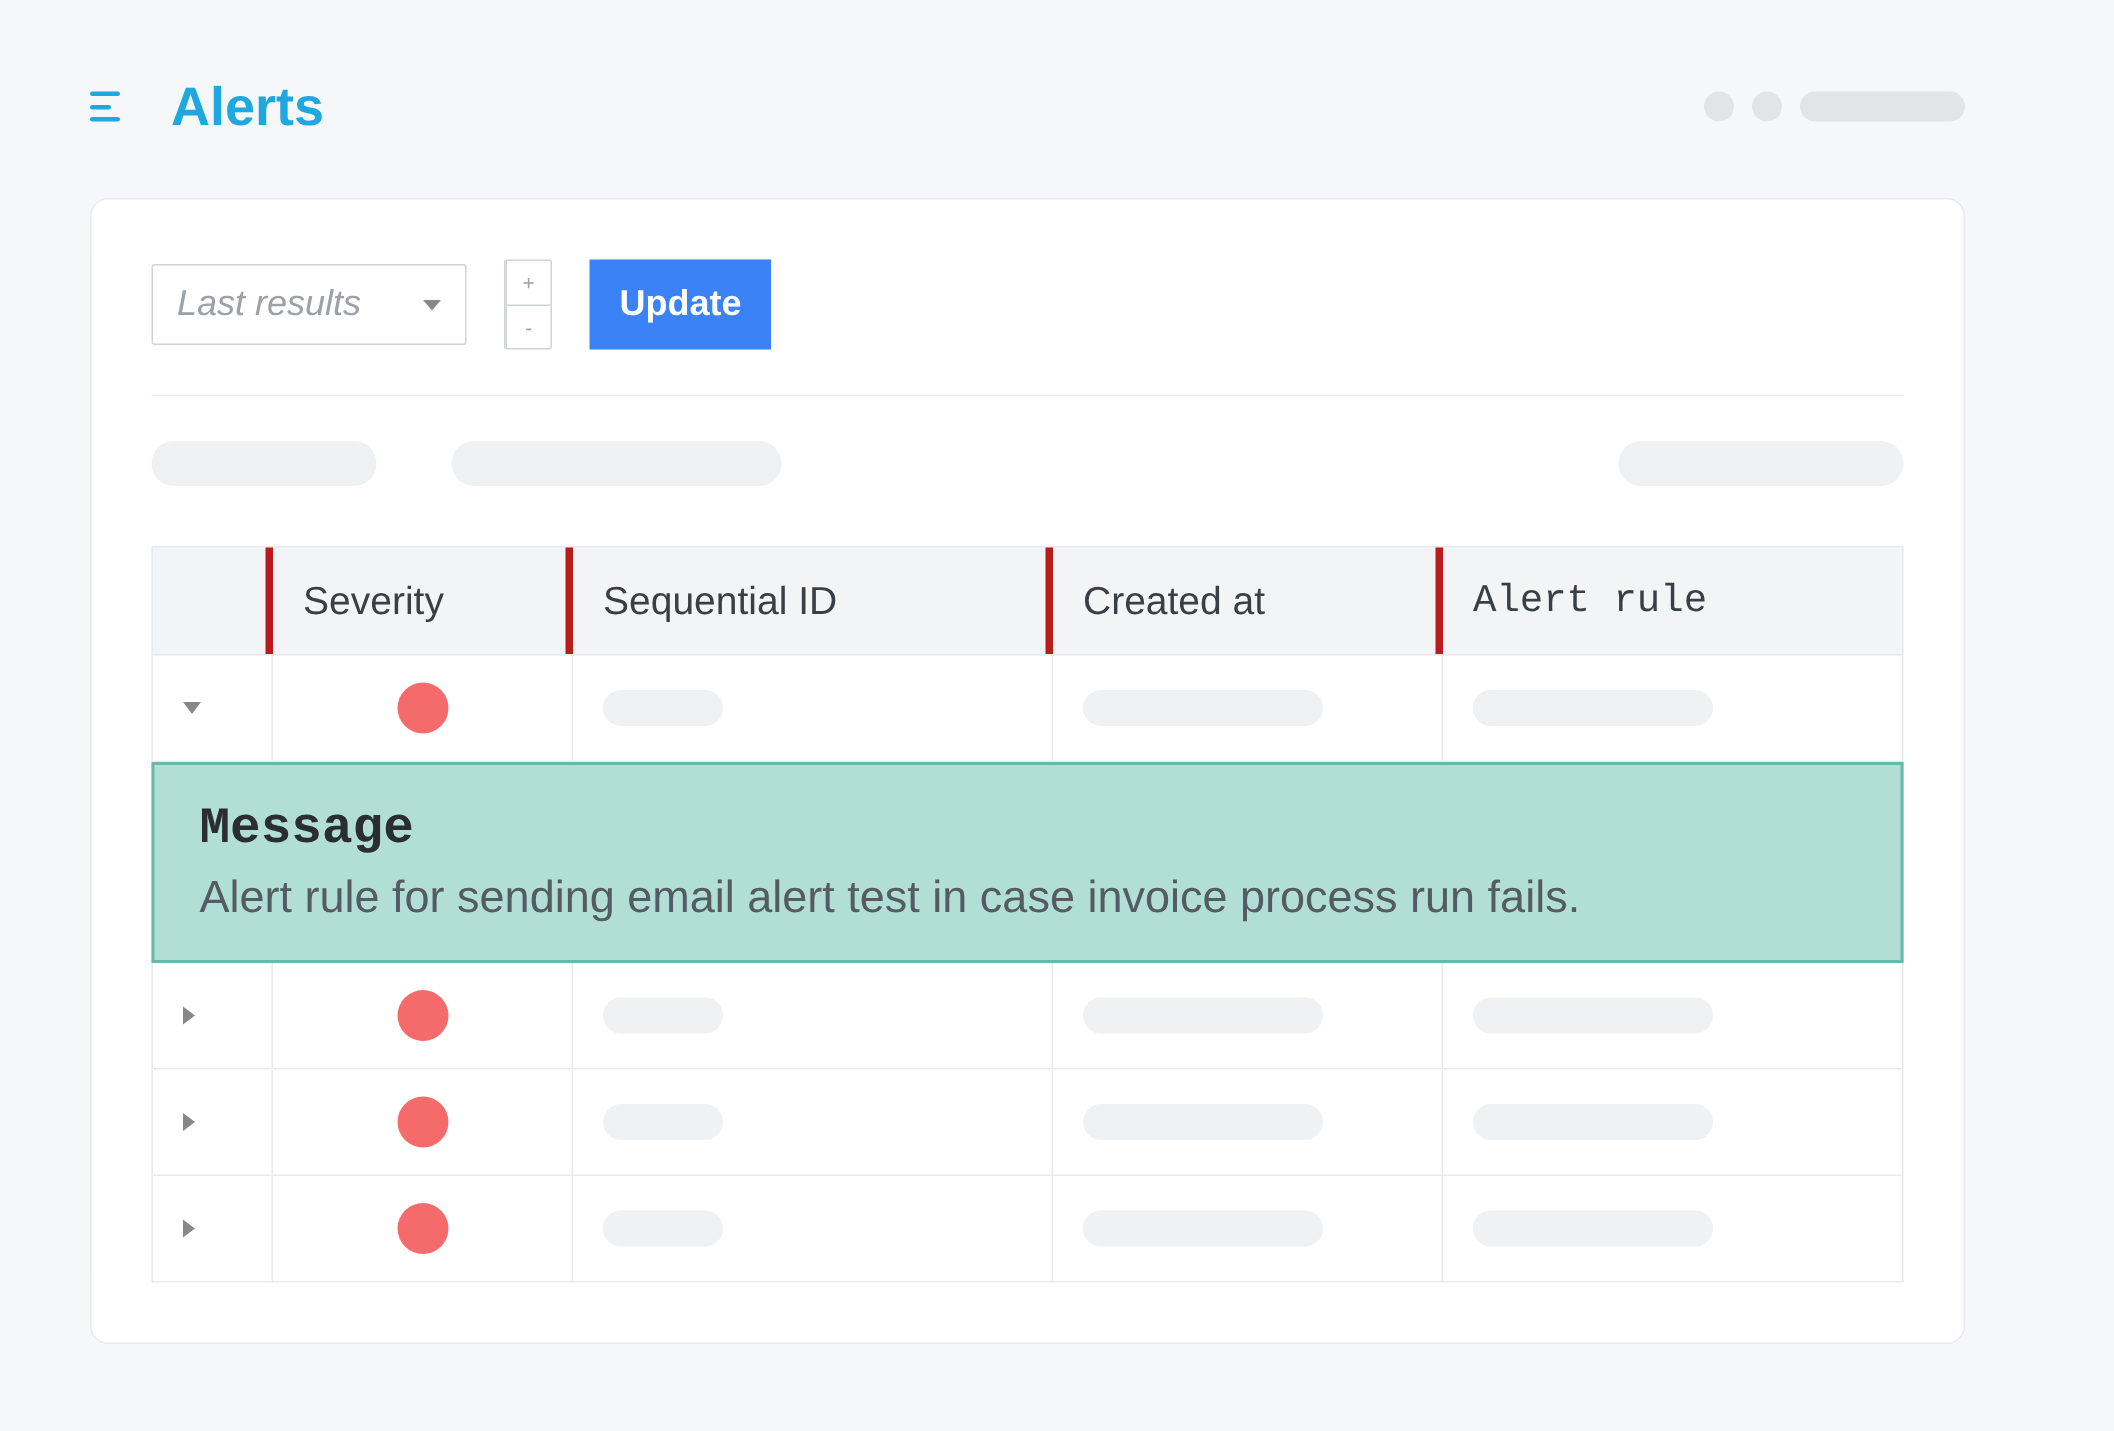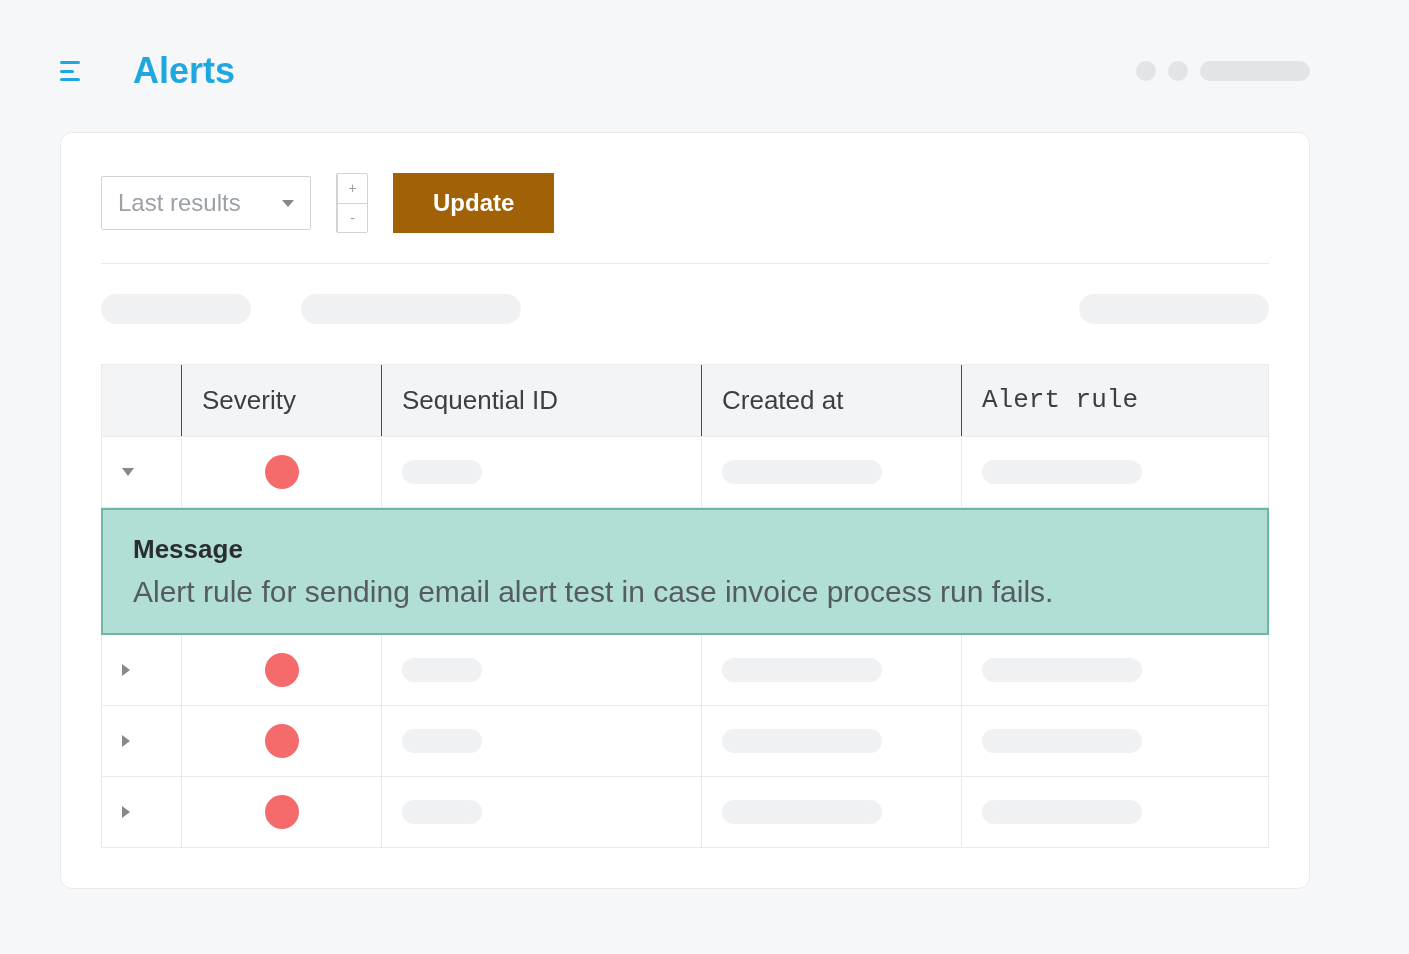--- a/index.html
+++ b/index.html
@@ -40,21 +40,20 @@
       background: #1FA8E0;
       border-radius: 2px;
     }
     .menu-icon span:nth-child(1) { width: 20px; }
     .menu-icon span:nth-child(2) { width: 14px; }
     .menu-icon span:nth-child(3) { width: 20px; }
     .page-title {
       color: #1FA8E0;
       font-size: 36px;
       font-weight: 700;
-      margin-left: 19px;
     }
     .header-right {
       margin-left: auto;
       display: flex;
       align-items: center;
       gap: 12px;
     }
     .header-dot {
       width: 20px;
       height: 20px;
@@ -85,20 +84,21 @@
       display: flex;
       align-items: center;
       border: 1px solid #D0D3D7;
       border-radius: 2px;
       padding: 12px 16px;
       width: 210px;
       justify-content: space-between;
       color: #9CA1A7;
       font-size: 24px;
       cursor: pointer;
+      font-style: italic;
     }
     .dropdown-caret {
       width: 0;
       height: 0;
       border-left: 6px solid transparent;
       border-right: 6px solid transparent;
       border-top: 7px solid #888;
     }
     .spinner-group {
       display: flex;
@@ -126,24 +126,24 @@
       align-items: center;
       justify-content: center;
       font-size: 14px;
       color: #9CA1A7;
       cursor: pointer;
     }
     .spinner-btn:first-child {
       border-bottom: 1px solid #D0D3D7;
     }
     .update-btn {
-      background: #a16207;
+      background: #3b82f6;
       color: #FFFFFF;
       border: none;
-      padding: 0 40px;
+      padding: 0 20px;
       height: 60px;
       font-size: 24px;
       font-weight: 700;
       cursor: pointer;
     }
     .placeholder-row {
       display: flex;
       align-items: center;
       margin-bottom: 40px;
     }
@@ -160,21 +160,21 @@
     }
     .t-head {
       display: flex;
       background: #F3F4F6;
       border: 1px solid #E8EAED;
     }
     .th {
       padding: 20px;
       font-size: 26px;
       color: #3A3F45;
-      border-right: 1px solid #b91c1c;
+      border-right: 5px solid #b91c1c;
     }
     .th:last-child { border-right: none; }
     .col-exp { width: 80px; }
     .col-sev { width: 200px; }
     .col-seq { width: 320px; }
     .col-created { width: 260px; }
     .col-rule { flex: 1; font-family: Liberation Mono, monospace; }
     .t-row {
       display: flex;
       border: 1px solid #E8EAED;
@@ -216,24 +216,25 @@
     }
     .cell-ph.a { width: 80px; }
     .cell-ph.b { width: 160px; }
     .cell-ph.c { width: 160px; }
     .message-panel {
       background: #B2DFD5;
       border: 2px solid #6AB8A8;
       padding: 24px 30px;
     }
     .message-title {
-      font-size: 26px;
+      font-size: 34px;
       font-weight: 700;
       color: #2A2E33;
       margin-bottom: 10px;
+      font-family: Liberation Mono, monospace;
     }
     .message-body {
       font-size: 30px;
       color: #555B62;
     }
   </style>
 </head>
 <body>
 
 <div class="app-window">

